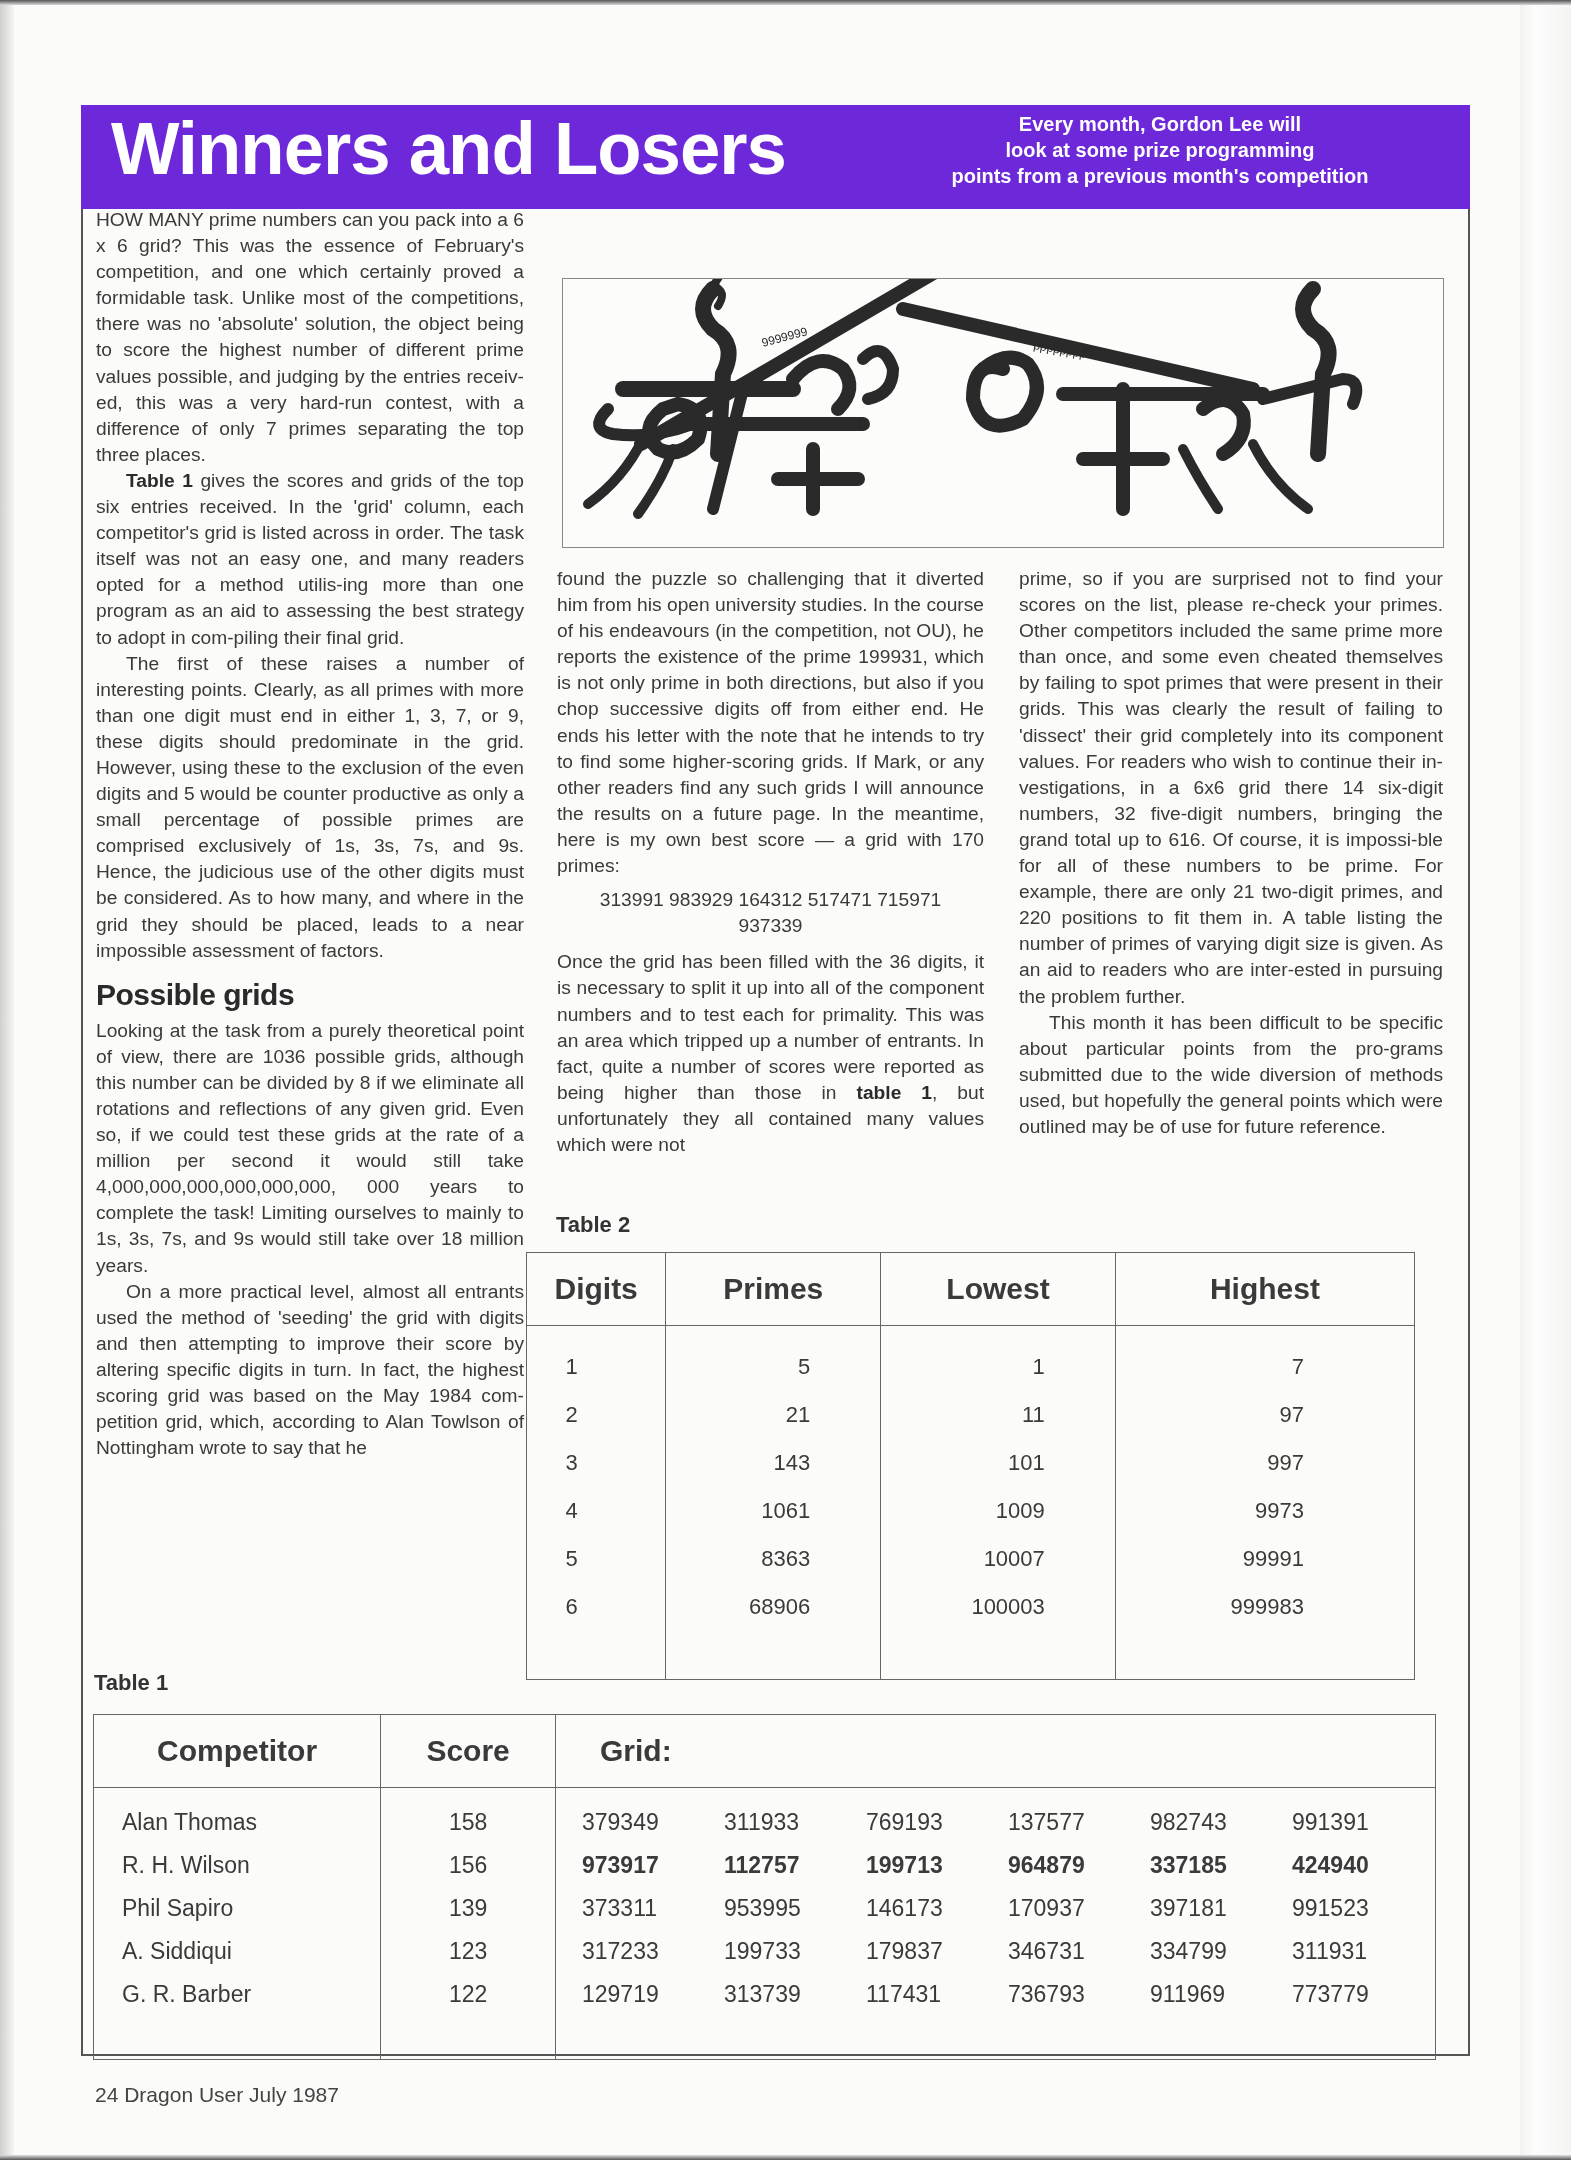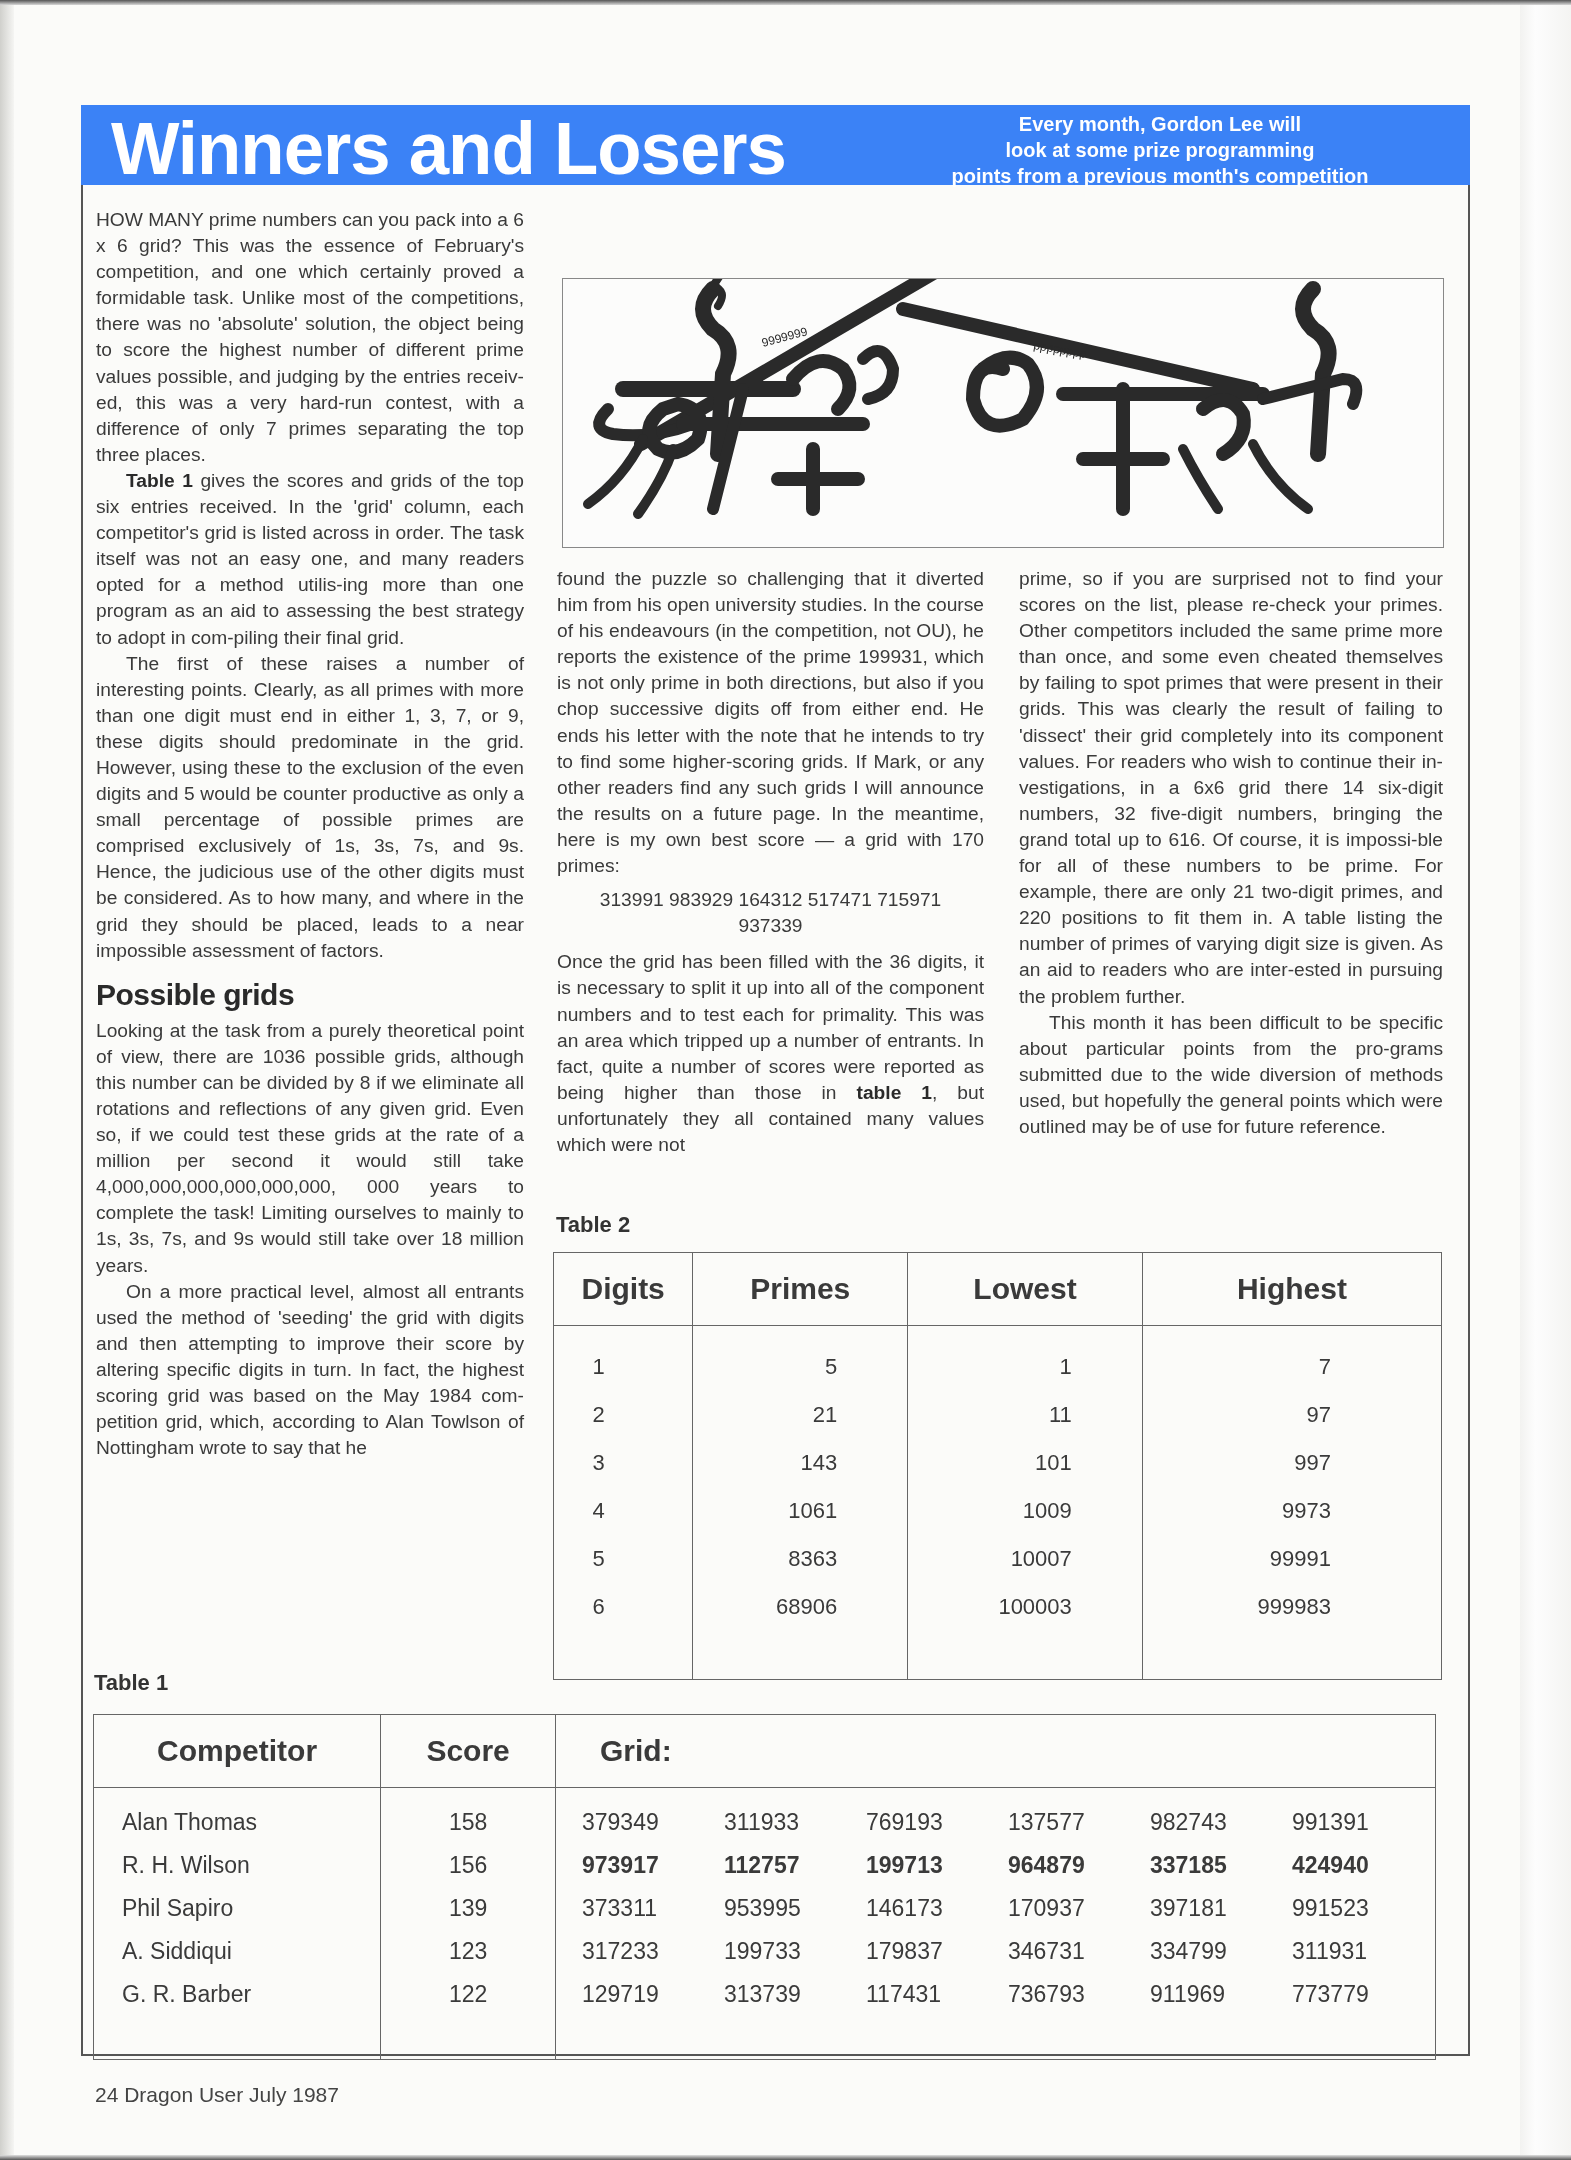--- a/index.html
+++ b/index.html
@@ -12,22 +12,22 @@
   .top-shadow { position:absolute; left:0; top:0; width:1571px; height:5px; background:linear-gradient(#555,#d8d8d8); }
   .bottom-shadow { position:absolute; left:0; bottom:0; width:1571px; height:5px; background:linear-gradient(#e0e0e0,#555); }
   .right-fold { position:absolute; left:1520px; top:0; width:51px; height:2160px; background:linear-gradient(90deg,#f2f2f0,#fdfdfd 30%,#f4f4f2); }
   .left-edge { position:absolute; left:0; top:0; width:14px; height:2160px; background:linear-gradient(90deg,#d0d0cc,#f5f5f3); }
 
   .frame {
     position:absolute; left:81px; top:105px; width:1389px; height:1951px;
     border:2px solid #555; box-sizing:border-box;
   }
   .banner {
-    position:absolute; left:81px; top:105px; width:1389px; height:80px;
-    background:#3b82f6;
+    position:absolute; left:81px; top:105px; width:1389px; height:104px;
+    background:#6d28d9;
   }
   .banner-title {
     position:absolute; left:30px; top:4px;
     font-family:"Liberation Sans", sans-serif; font-weight:bold;
     font-size:74px; color:#fff; letter-spacing:-1px; line-height:80px;
     transform:scaleX(0.98); transform-origin:left;
   }
   .banner-sub {
     position:absolute; right:70px; top:6px; width:480px;
     text-align:center; color:#fff; font-weight:bold; font-size:20px; line-height:26px;
@@ -47,21 +47,21 @@
     position:absolute; left:562px; top:278px; width:882px; height:270px;
     border:1.5px solid #888; box-sizing:border-box; background:#fcfcfb;
   }
 
   .tcap { position:absolute; font-weight:bold; font-size:22px; color:#333; }
   #t2cap { left:556px; top:1212px; }
   #t1cap { left:94px; top:1670px; }
 
   table.t { border-collapse:collapse; position:absolute; }
   table.t td, table.t th { font-weight:normal; }
-  #table2 { left:553px; top:1252px; width:889px; height:395px; border:1.5px solid #666; }
+  #table2 { left:526px; top:1252px; width:889px; height:395px; border:1.5px solid #666; }
   #table2 th { height:70px; font-weight:bold; font-size:30px; color:#3a3a3a; border-bottom:1.5px solid #666; border-right:1.5px solid #666; text-align:center; }
   #table2 td { font-size:22px; border-right:1.5px solid #666; height:46px; }
   #table2 td.c0 { text-align:center; padding-right:50px; }
   #table2 td.c1, #table2 td.c2 { text-align:right; padding-right:70px; }
   #table2 td.c3 { text-align:right; padding-right:110px; }
   #table2 tr.first td { padding-top:18px; }
 
   #table1 { left:93px; top:1714px; width:1343px; height:338px; border:1.5px solid #666; }
   #table1 th { height:70px; font-weight:bold; font-size:30px; color:#3a3a3a; border-bottom:1.5px solid #666; }
   #table1 th.h0 { width:304px; border-right:1.5px solid #666; text-align:center; }

